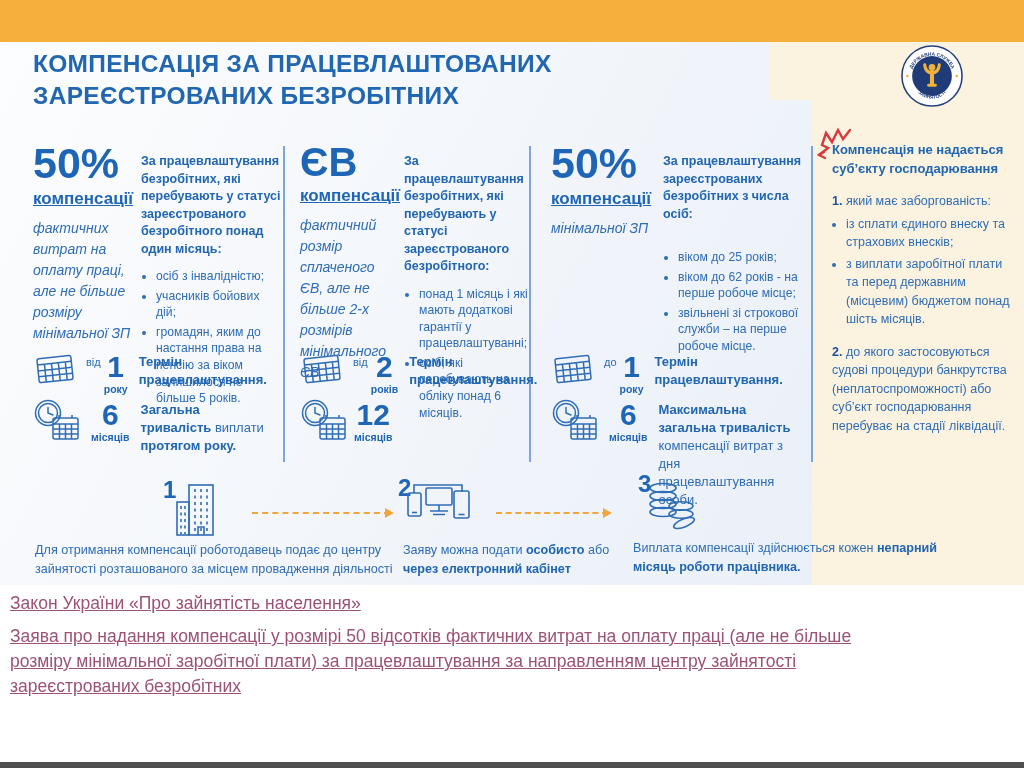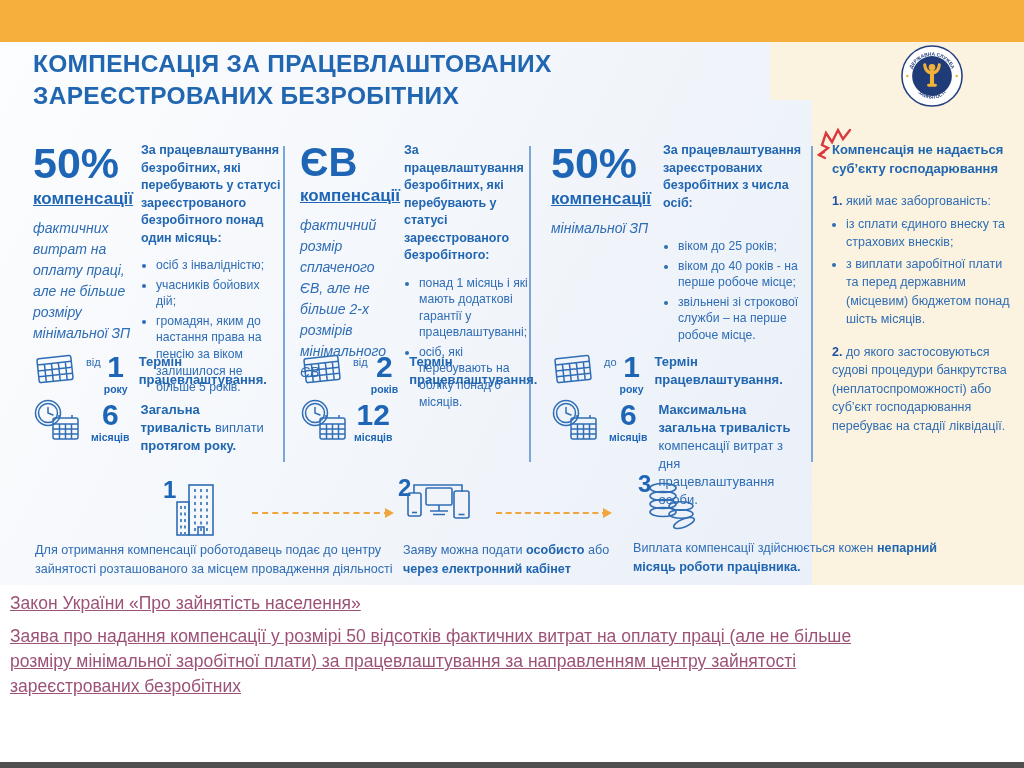--- a/index.html
+++ b/index.html
@@ -17,21 +17,21 @@
 
   .logo{position:absolute;left:900px;top:2px;}
 
   .vdiv{position:absolute;width:2px;top:104px;height:316px;background:#7AA6D8;}
 
   .col{position:absolute;top:100px;height:322px;}
   .amount-block{position:absolute;left:0;top:0;}
   .amount{font-size:43px;font-weight:700;color:#1E66B5;line-height:1;}
   .amount-label{font-size:17px;font-weight:700;color:#1E66B5;margin-top:4px;text-decoration:underline;}
   .amount-note{font-size:14px;font-style:italic;color:#2F6DB5;margin-top:9px;line-height:1.5;}
-  .crit{position:absolute;top:0;}
+  .crit{position:absolute;top:11px;}
   .crit-title{font-size:12.5px;font-weight:700;color:#2166B1;line-height:1.4;}
   .crit ul{margin:10px 0 0;padding-left:15px;}
   .crit li{font-size:12.2px;line-height:1.36;margin-bottom:3px;color:#2F6DB5;}
 
   .icon-row{position:absolute;left:0;display:flex;align-items:flex-start;}
   .num-prefix{font-size:11px;margin:6px 3px 0 7px;color:#2F6DB5;}
   .num-col{display:flex;flex-direction:column;align-items:center;margin-top:2px;}
   .big-num{font-size:30px;font-weight:700;color:#1E66B5;line-height:1;}
   .num-unit{font-size:10.5px;font-weight:700;color:#1E66B5;margin-top:1px;}
   .row-label{font-size:13px;line-height:1.38;margin-left:11px;margin-top:3px;color:#2F6DB5;}
@@ -190,21 +190,21 @@
     <div class="col" style="left:551px;width:252px">
       <div class="amount-block" style="width:104px">
         <div class="amount">50%</div>
         <div class="amount-label">компенсації</div>
         <div class="amount-note">мінімальної ЗП</div>
       </div>
       <div class="crit" style="left:112px;width:140px">
         <div class="crit-title">За працевлаштування зареєстрованих безробітних з числа осіб:</div>
         <ul style="margin-top:26px">
           <li>віком до 25 років;</li>
-          <li>віком до 40 років - на перше робоче місце;</li>
+          <li>віком до 62 років - на перше робоче місце;</li>
           <li>звільнені зі строкової служби – на перше робоче місце.</li>
         </ul>
       </div>
       <div class="icon-row" style="top:208px">
         <svg width="46" height="38" viewBox="0 0 46 38">
           <g fill="none" stroke="#2F6DB5" stroke-width="1.5" stroke-linejoin="round" transform="rotate(-6 23 19)">
             <rect x="5" y="7" width="34" height="24" rx="2"></rect>
             <path d="M5 13 h34 M5 19 h34 M5 25 h34 M12 13 V31 M19 13 V31 M26 13 V31 M33 13 V31"></path>
           </g>
         </svg>

